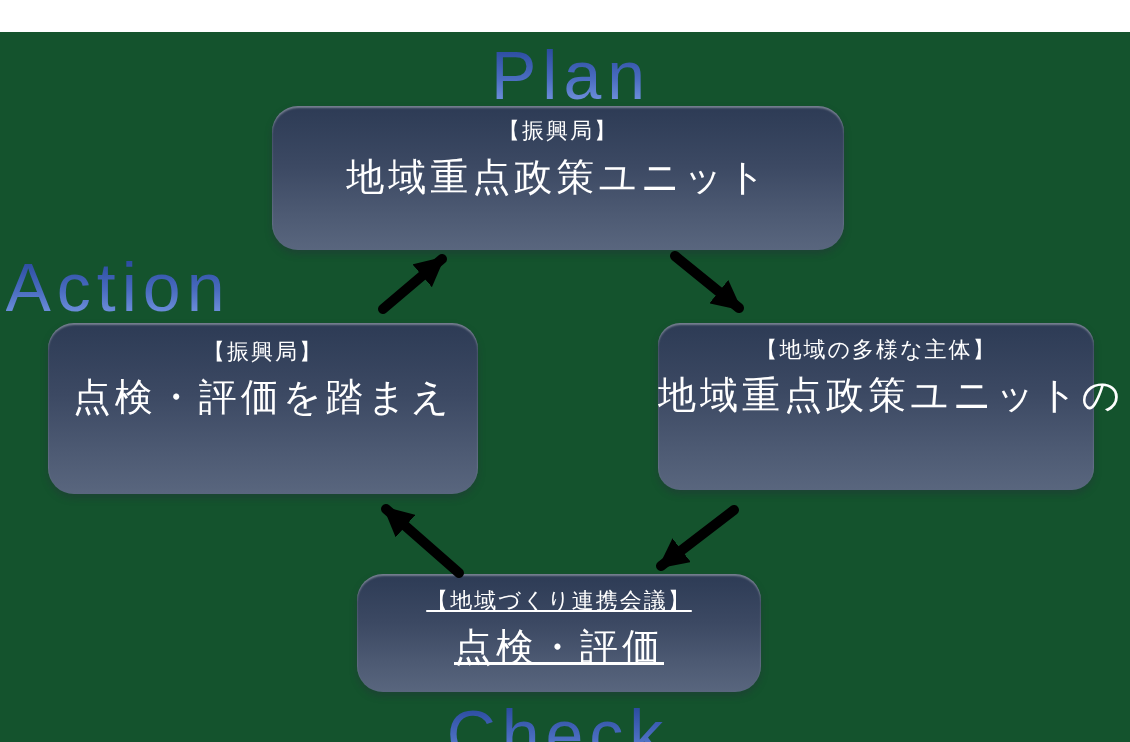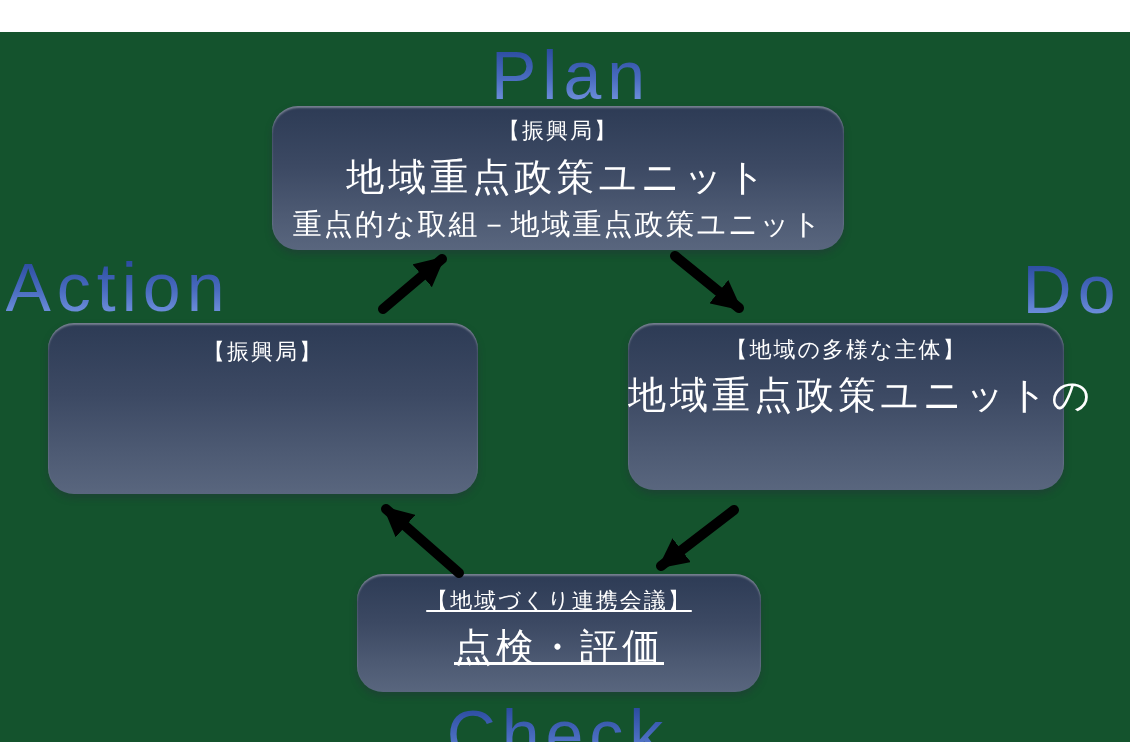--- a/index.html
+++ b/index.html
@@ -57,59 +57,58 @@
   }
   .box-sub {
     font-size: 29px;
     letter-spacing: 2px;
     line-height: 38px;
     white-space: nowrap;
   }
 
   .box-plan   { left: 272px; top: 74px;  width: 572px; height: 144px; padding-top: 7px;  }
   .box-plan .box-title { line-height: 56px; }
-  .box-do     { left: 628px; top: 291px; width: 436px; height: 167px; padding-top: 9px;  }
+  .box-do     { left: 658px; top: 291px; width: 436px; height: 167px; padding-top: 9px; border-radius: 22px;  }
   .box-action { left: 48px;  top: 291px; width: 430px; height: 171px; padding-top: 11px; }
   .box-check  { left: 357px; top: 542px; width: 404px; height: 118px; padding-top: 9px; text-decoration: underline;  }
   .box-check .box-title { line-height: 56px; }
 
   .arrows {
     position: absolute;
     left: 0; top: 0;
     width: 1130px;
     height: 742px;
     pointer-events: none;
   }
 </style>
 </head>
 <body>
 
 <div class="canvas">
 
   <div class="cycle-label label-plan">Plan</div>
 
-  <div class="cycle-label label-do">Do</div>
 
   <div class="cycle-label label-check">Check</div>
 
   <div class="cycle-label label-action">Action</div>
 
   <div class="box box-plan">
     <div class="box-header">【振興局】</div>
     <div class="box-title">地域重点政策ユニット</div>
-    <div class="box-sub">重点的な取組－地域重点政策ユニット</div>
   </div>
 
   <div class="box box-do">
     <div class="box-header">【地域の多様な主体】</div>
     <div class="box-title">地域重点政策ユニットの</div>
   </div>
 
   <div class="box box-action">
     <div class="box-header">【振興局】</div>
+    <div class="box-title">点検・評価を踏まえ</div>
   </div>
 
   <div class="box box-check">
     <div class="box-header">【地域づくり連携会議】</div>
     <div class="box-title">点検・評価</div>
   </div>
 
   <svg class="arrows" viewBox="0 0 1130 742" xmlns="http://www.w3.org/2000/svg">
     <defs>
       <marker id="arrowhead" markerWidth="3" markerHeight="3" refX="2.6" refY="1.5" orient="auto" markerUnits="strokeWidth">

